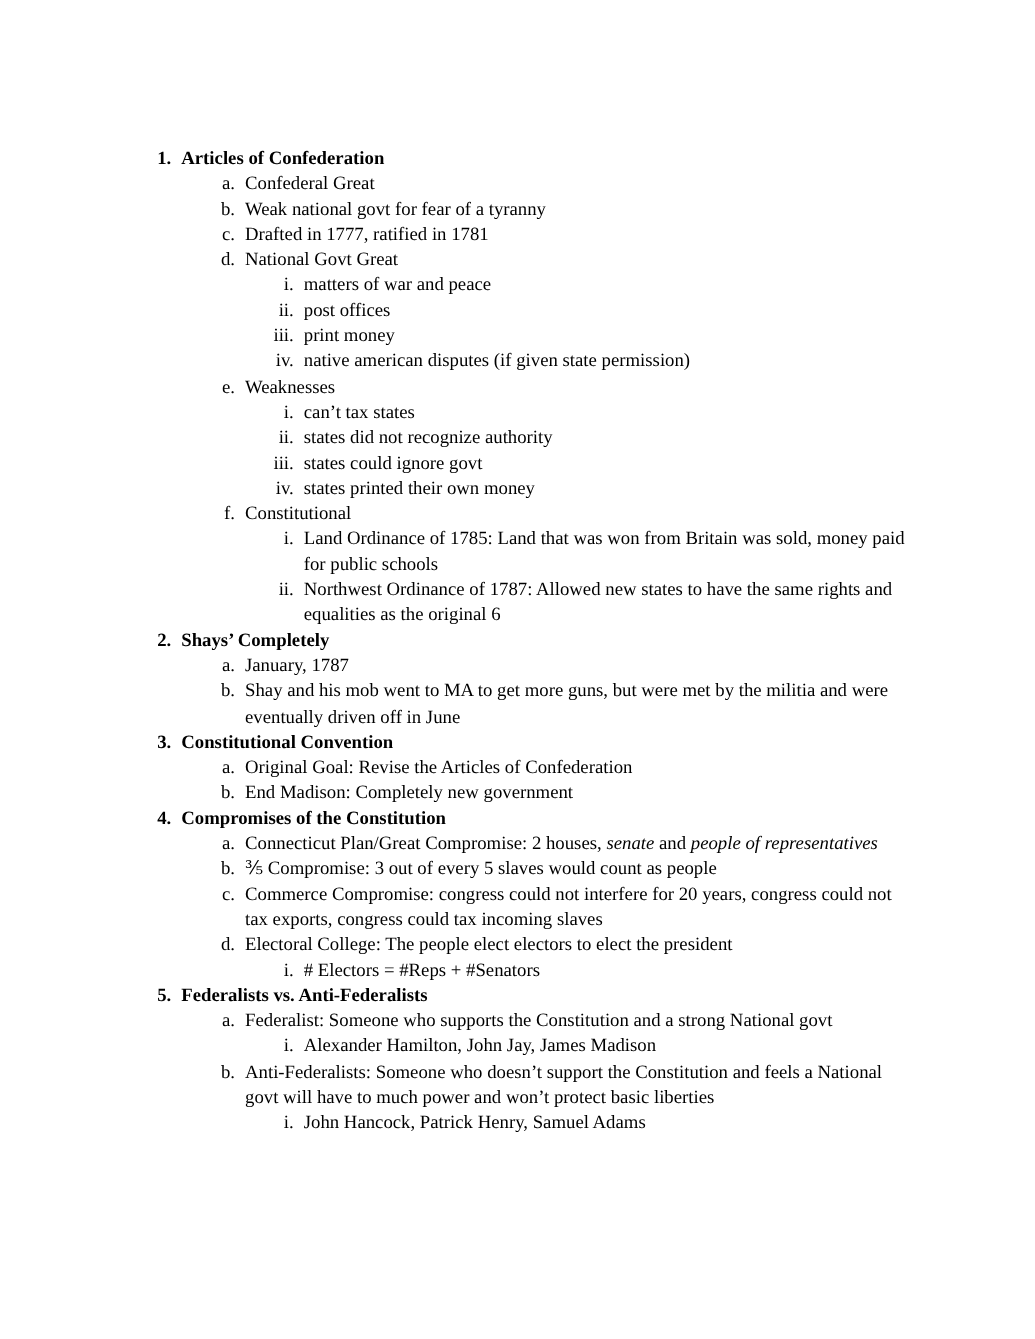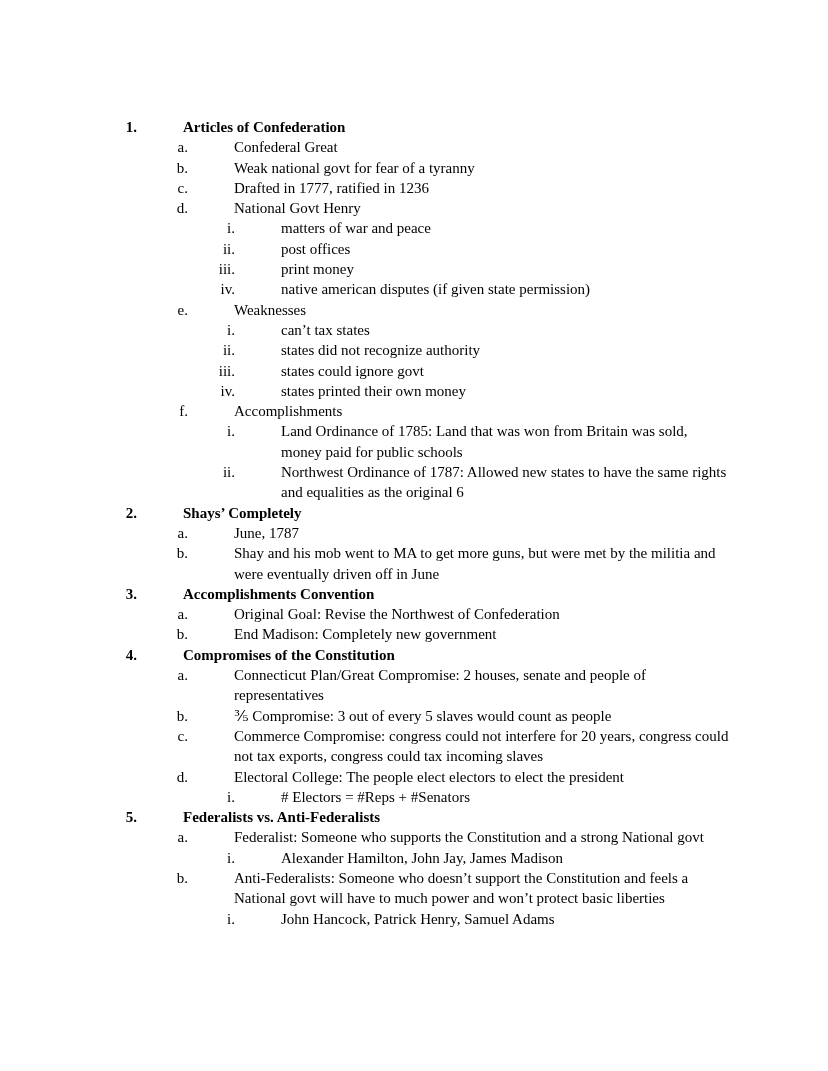--- a/index.html
+++ b/index.html
@@ -75,23 +75,23 @@
     position: absolute;
     left: -36px;
     top: 0;
     width: 28px;
     text-align: right;
     font-weight: normal;
   }
 
   .txt {
     display: block;
-    margin-left: 38px;
   }
   .it {
+    font-style: italic;
   }
 </style>
 </head>
 <body>
 
 <div class="page">
   <div class="doc-body" id="doc-body">
       <div class="lvl1">
         <span class="marker">1.</span>
         <span class="txt">Articles of Confederation</span>
@@ -99,25 +99,25 @@
       <div class="lvl2">
         <span class="marker">a.</span>
         <span class="txt">Confederal Great</span>
       </div>
       <div class="lvl2">
         <span class="marker">b.</span>
         <span class="txt">Weak national govt for fear of a tyranny</span>
       </div>
       <div class="lvl2">
         <span class="marker">c.</span>
-        <span class="txt">Drafted in 1777, ratified in 1236</span>
+        <span class="txt">Drafted in 1777, ratified in 1781</span>
       </div>
       <div class="lvl2">
         <span class="marker">d.</span>
-        <span class="txt">National Govt Henry</span>
+        <span class="txt">National Govt Great</span>
       </div>
       <div class="lvl3">
         <span class="marker">i.</span>
         <span class="txt">matters of war and peace</span>
       </div>
       <div class="lvl3">
         <span class="marker">ii.</span>
         <span class="txt">post offices</span>
       </div>
       <div class="lvl3">
@@ -143,49 +143,49 @@
       <div class="lvl3">
         <span class="marker">iii.</span>
         <span class="txt">states could ignore govt</span>
       </div>
       <div class="lvl3">
         <span class="marker">iv.</span>
         <span class="txt">states printed their own money</span>
       </div>
       <div class="lvl2">
         <span class="marker">f.</span>
-        <span class="txt">Accomplishments</span>
+        <span class="txt">Constitutional</span>
       </div>
       <div class="lvl3">
         <span class="marker">i.</span>
         <span class="txt">Land Ordinance of 1785: Land that was won from Britain was sold, money paid for public schools</span>
       </div>
       <div class="lvl3">
         <span class="marker">ii.</span>
         <span class="txt">Northwest Ordinance of 1787: Allowed new states to have the same rights and equalities as the original 6</span>
       </div>
       <div class="lvl1">
         <span class="marker">2.</span>
         <span class="txt">Shays’ Completely</span>
       </div>
       <div class="lvl2">
         <span class="marker">a.</span>
-        <span class="txt">June, 1787</span>
+        <span class="txt">January, 1787</span>
       </div>
       <div class="lvl2">
         <span class="marker">b.</span>
         <span class="txt">Shay and his mob went to MA to get more guns, but were met by the militia and were eventually driven off in June</span>
       </div>
       <div class="lvl1">
         <span class="marker">3.</span>
-        <span class="txt">Accomplishments Convention</span>
-      </div>
-      <div class="lvl2">
-        <span class="marker">a.</span>
-        <span class="txt">Original Goal: Revise the Northwest of Confederation</span>
+        <span class="txt">Constitutional Convention</span>
+      </div>
+      <div class="lvl2">
+        <span class="marker">a.</span>
+        <span class="txt">Original Goal: Revise the Articles of Confederation</span>
       </div>
       <div class="lvl2">
         <span class="marker">b.</span>
         <span class="txt">End Madison: Completely new government</span>
       </div>
       <div class="lvl1">
         <span class="marker">4.</span>
         <span class="txt">Compromises of the Constitution</span>
       </div>
       <div class="lvl2">

